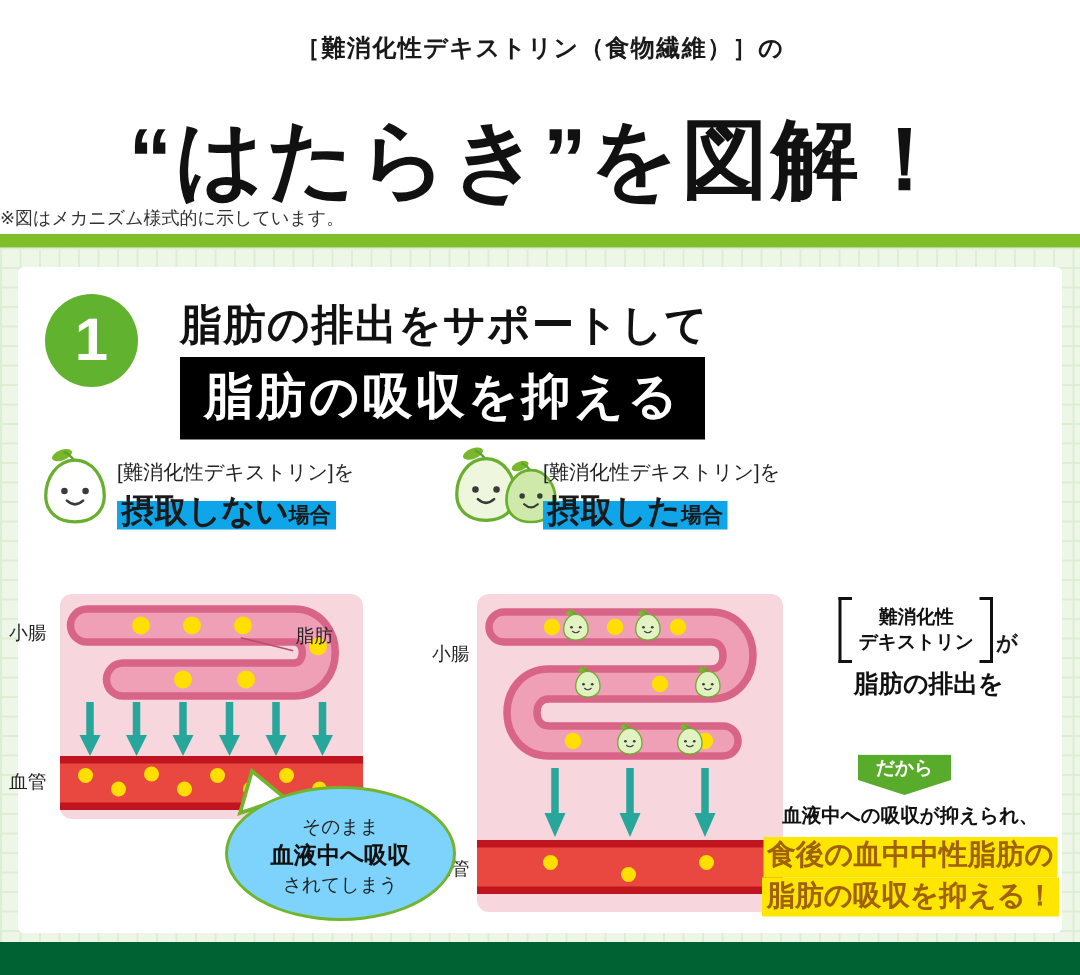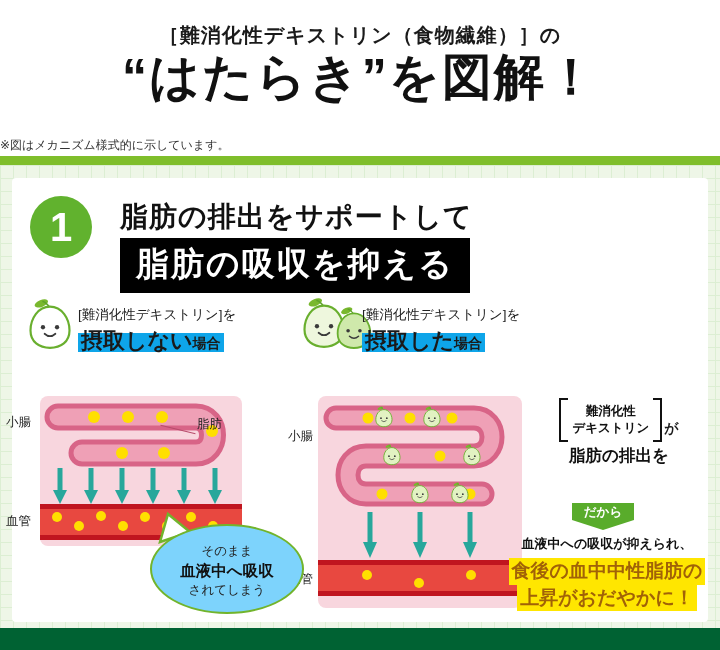--- a/index.html
+++ b/index.html
@@ -1,22 +1,22 @@
 <!DOCTYPE html>
 <html><head>
 <meta charset="utf-8">
 <style>
   html,body{margin:0;padding:0;background:#fff;}
   .page{position:relative;width:720px;height:650px;overflow:hidden;background:#fff;
         font-family:"Liberation Sans","DejaVu Sans",sans-serif;color:#1a1a1a;}
   .abs{position:absolute;}
 
   
-  .title1{top:22px;left:0;width:720px;text-align:center;font-size:20px;font-weight:bold;letter-spacing:1px;}
-  .title2{top:44px;left:0;width:720px;text-align:center;font-size:50px;font-weight:bold;letter-spacing:2px;color:#111;}
+  .title1{top:22px;left:0;width:720px;text-align:center;font-size:16px;font-weight:bold;letter-spacing:1px;}
+  .title2{top:68px;left:0;width:720px;text-align:center;font-size:58px;font-weight:bold;letter-spacing:2px;color:#111;}
   .hnote{top:137px;left:0;width:620px;font-size:12px;color:#333;}
   .stripe{top:156px;left:0;width:720px;height:9px;background:#7fbe2b;}
   .bg{top:165px;left:0;width:720px;height:485px;background-color:#eef6e7;
       background-image:linear-gradient(#dceed3 1px,transparent 1px),linear-gradient(90deg,#dceed3 1px,transparent 1px);
       background-size:13px 13px;}
   .card{top:178px;left:12px;width:696px;height:444px;background:#fff;border-radius:4px;}
   .footer{top:628px;left:0;width:720px;height:22px;background:#006233;}
 
   
   .num{top:196px;left:30px;width:62px;height:62px;border-radius:50%;background:#61b22e;color:#fff;
@@ -236,16 +236,16 @@
       <span class="note-suffix">が</span>
     </div>
     <div class="note-line">脂肪の排出を</div>
   </div>
 
   <div class="abs dakara">だから</div>
 
   <div class="abs result">
     <div class="result1">血液中への吸収が抑えられ、</div>
     <div><span class="result-hl">食後の血中中性脂肪の</span></div>
-    <div><span class="result-hl">上昇がおだやかに！</span></div>
+    <div><span class="result-hl">脂肪の吸収を抑える！</span></div>
   </div>
 
 </div>
 
 </body></html>

